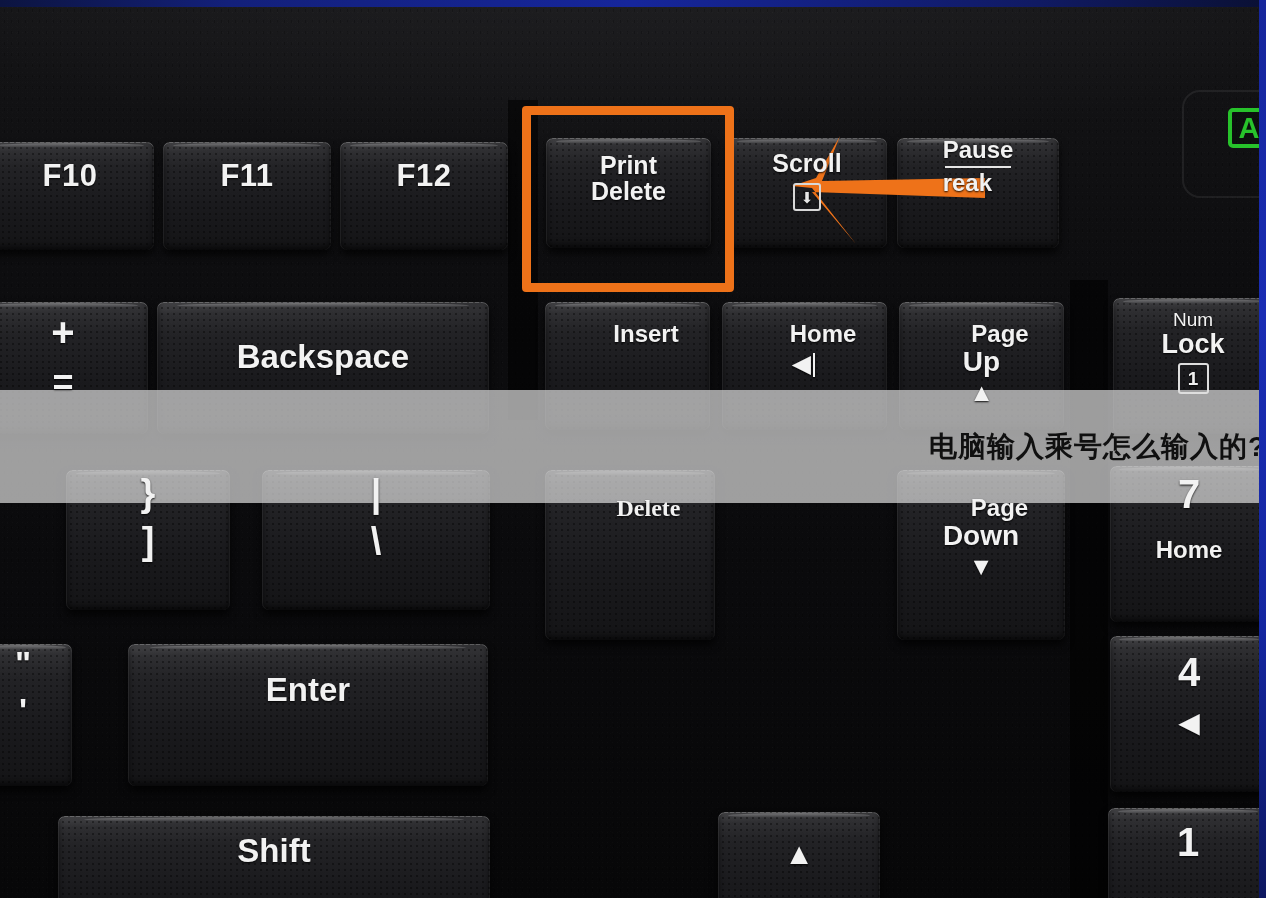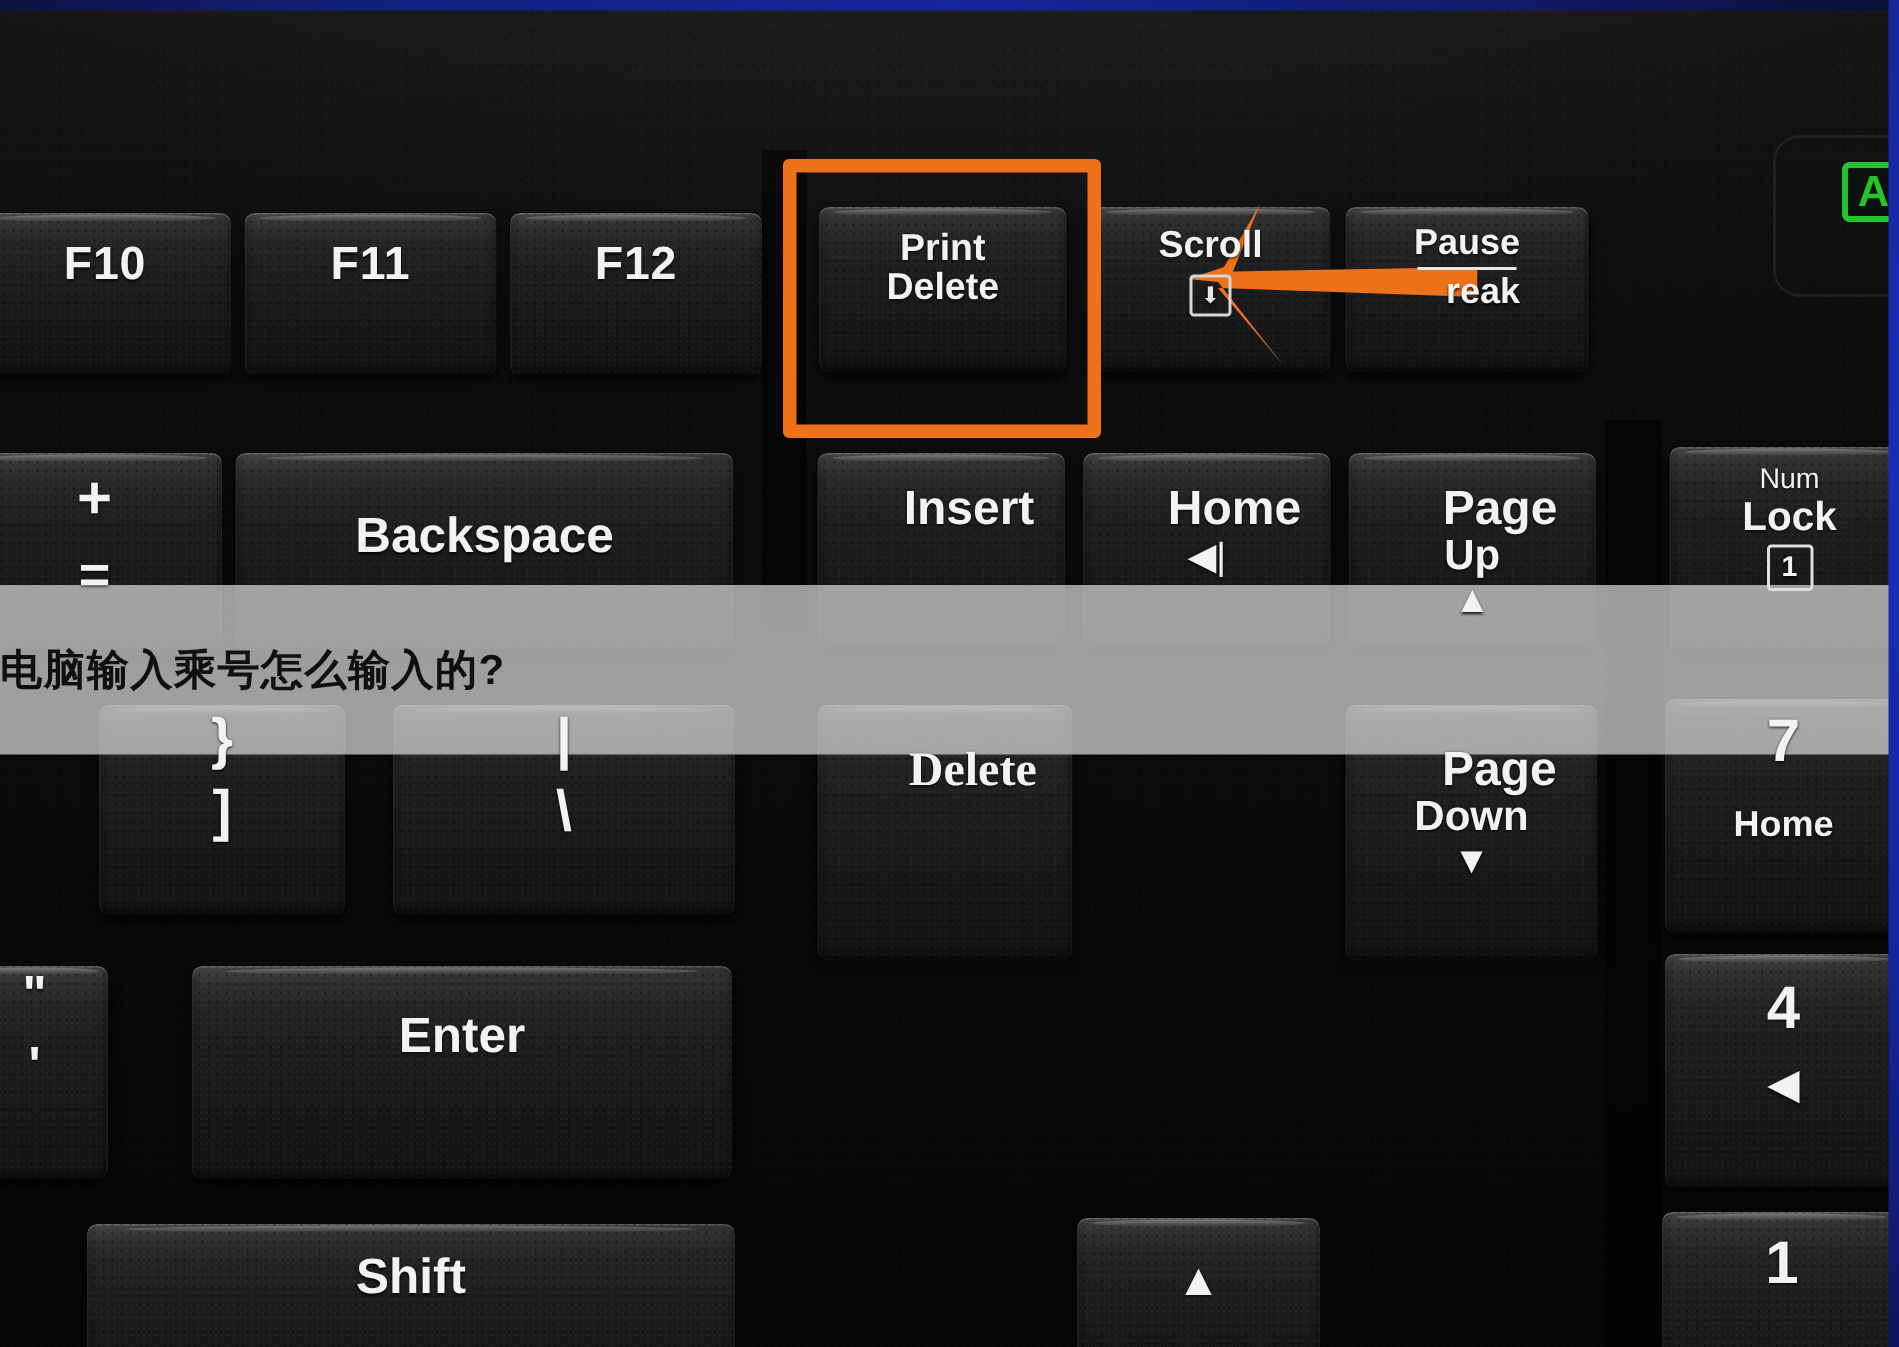--- a/index.html
+++ b/index.html
@@ -88,21 +88,21 @@
   }
   .key .lbl, .key .lbl2, .key .sym {
     position: relative;
     z-index: 2;
     line-height: 1.04;
     white-space: nowrap;
   }
 
   
   .t-fn  { font-size: 31px; font-weight: 700; letter-spacing: .5px; }
-  .t-big { font-size: 32px; font-weight: 700; margin-left: 37px; }
+  .t-big { font-size: 24px; font-weight: 700; margin-left: 37px; }
   .t-num { font-size: 40px; font-weight: 700; }
   .t-glyph { font-size: 36px; font-weight: 700; }
 
   
   #k-f10 { left: -14px;  top: 142px; width: 168px; height: 108px; }
   #k-f11 { left: 163px;  top: 142px; width: 168px; height: 108px; }
   #k-f12 { left: 340px;  top: 142px; width: 168px; height: 108px; }
   #k-f10 .lbl, #k-f11 .lbl, #k-f12 .lbl { margin-top: 18px; }
 
   #k-printscreen { left: 546px; top: 138px; width: 165px; height: 110px; }
@@ -115,21 +115,21 @@
     position: relative; z-index: 2;
     margin-top: 7px;
     width: 24px; height: 24px;
     border: 2px solid #d8d8d8;
     border-radius: 3px;
     display: flex; align-items: center; justify-content: center;
     font-size: 15px; line-height: 1; color: #e8e8e8;
   }
 
   #k-pausebreak { left: 897px; top: 138px; width: 162px; height: 110px; }
-  #k-pausebreak .pb-wrap { position: relative; z-index: 2; margin-top: 12px; text-align: right; }
+  #k-pausebreak .pb-wrap { position: relative; z-index: 2; margin-top: 0; text-align: left; }
   #k-pausebreak .lbl  { font-size: 24px; font-weight: 700; display: block; }
   #k-pausebreak .rule { height: 2px; background: #e6e6e6; margin: 3px 2px; }
   #k-pausebreak .lbl2 { font-size: 24px; font-weight: 700; display: block; }
 
   
   #k-plusequal { left: -22px; top: 302px; width: 170px; height: 132px; }
   #k-plusequal .sym  { font-size: 40px; font-weight: 700; margin-top: 10px; }
   #k-plusequal .sym2 { position: relative; z-index: 2; font-size: 36px; font-weight: 700; margin-top: 8px; }
 
   #k-backspace { left: 157px; top: 302px; width: 332px; height: 132px; }
@@ -260,21 +260,21 @@
   
   #caption-band {
     position: absolute;
     left: 0;
     top: 390px;
     width: 1266px;
     height: 113px;
     background: rgba(214,214,214,.73);
     display: flex;
     align-items: center;
-    justify-content: flex-start;
+    justify-content: flex-end;
   }
   #caption-title {
     font-size: 28px;
     font-weight: 700;
     color: #101010;
     letter-spacing: 1px;
     text-align: center;
     line-height: 1;
   }
 

